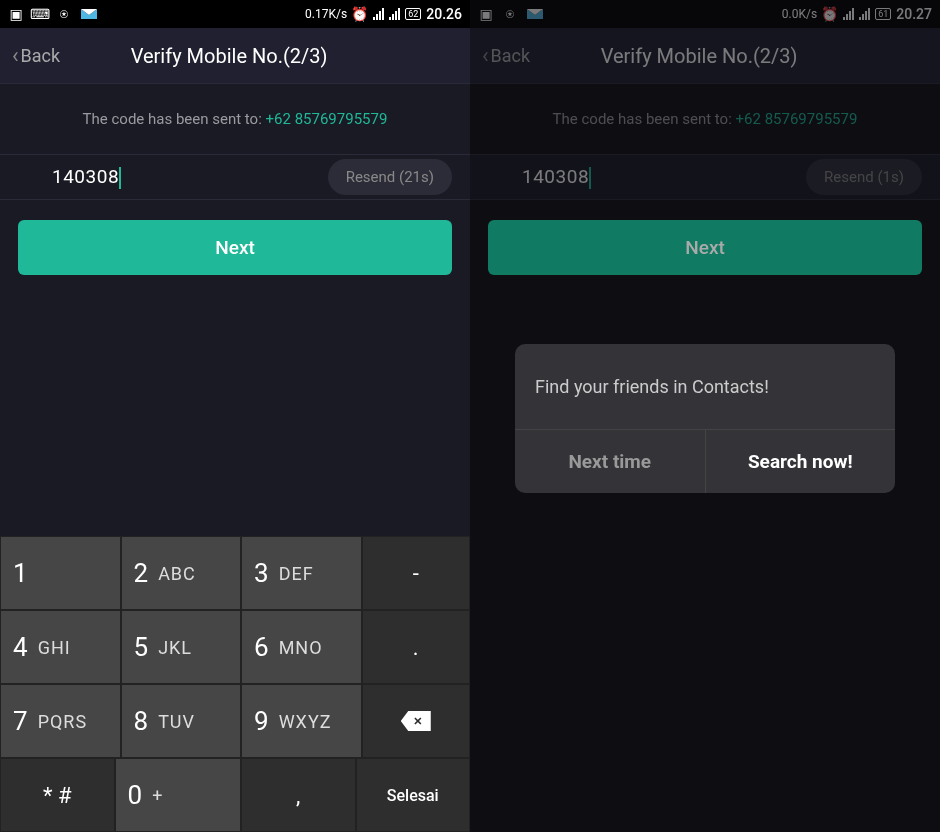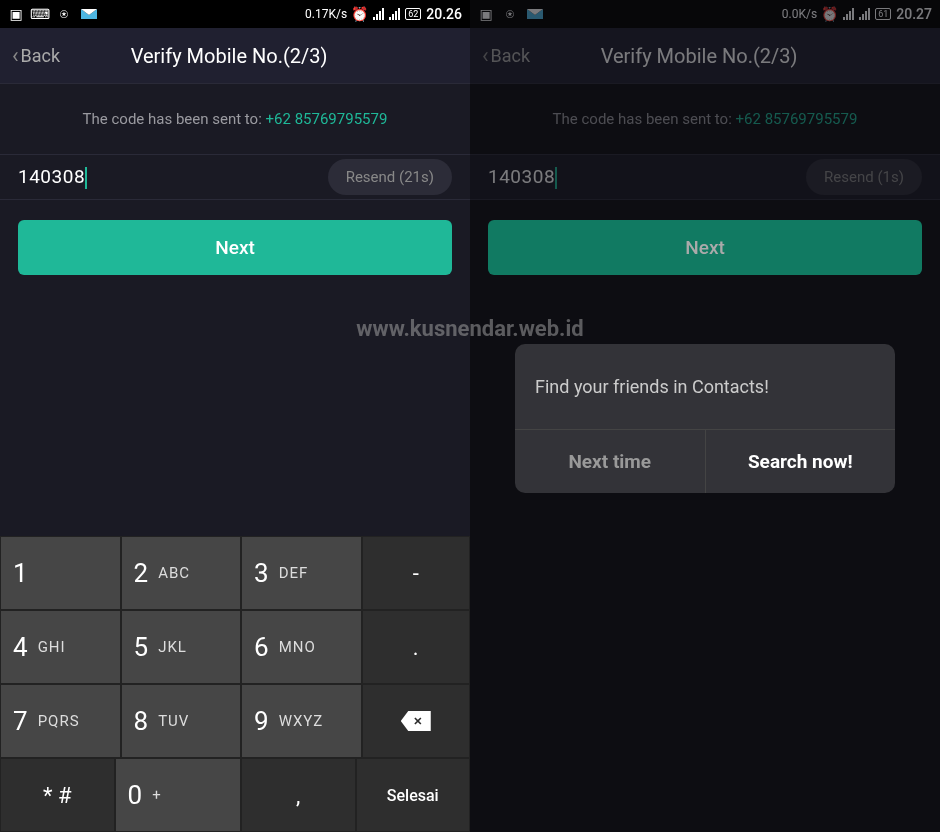--- a/index.html
+++ b/index.html
@@ -21,35 +21,35 @@
     .back-chevron { font-size: 22px; line-height: 1; color: #888; }
     .header-title { flex: 1; text-align: center; color: #fff; font-size: 20px; font-weight: 400; margin-left: -40px; margin-right: 20px; }
     
     .sentinfo { padding: 26px 24px; text-align: center; color: #9a9aa0; font-size: 15px; }
     .sentinfo .phone { color: #1fb898; }
     
     .inputrow { display: flex; align-items: center; padding: 4px 18px; border-top: 1px solid #2a2a38; border-bottom: 1px solid #2a2a38; background: #1a1a24; }
     .codeinput { flex: 1; background: transparent; border: none; color: #fff; font-size: 19px; outline: none; letter-spacing: 0.5px; }
     .cursor { display: inline-block; width: 2px; height: 22px; background: #1fb898; vertical-align: middle; animation: blink 1s infinite; }
     @keyframes blink { 50% { opacity: 0; } }
-    .codeval { color: #fff; font-size: 19px; }
+    .codeval { color: #fff; font-size: 19px; margin-left: 34px; }
     .resendbtn { background: #2c2c38; color: #888; border: none; border-radius: 18px; padding: 9px 18px; font-size: 15px; }
     
     .next-wrap { padding: 20px 18px; }
     .nextbtn { width: 100%; background: #1fb898; color: #fff; border: none; border-radius: 6px; padding: 16px; font-size: 19px; font-weight: 500; }
     .screen.right .nextbtn { background: #117a62; color: #aaa; }
     
     .watermark { position: absolute; top: 316px; left: 0; right: -470px; text-align: center; color: rgba(170,170,170,0.5); font-size: 22px; font-weight: 700; pointer-events: none; z-index: 5; }
     
     .keyboard { margin-top: auto; background: #222; }
     .krow { display: flex; }
     .kkey { flex: 1; height: 74px; background: #464646; border: 1px solid #222; display: flex; align-items: center; justify-content: flex-start; padding-left: 12px; color: #fff; gap: 10px; }
     .kkey.dark { background: #2e2e2e; justify-content: center; padding-left: 0; }
     .kkey .digit { font-size: 26px; font-weight: 400; }
-    .kkey .letters { font-size: 15px; color: #ddd; letter-spacing: 1px; }
+    .kkey .letters { font-size: 18px; color: #ddd; letter-spacing: 1px; }
     .kkey .sym { font-size: 22px; }
     .kkey .done { font-size: 16px; font-weight: 500; }
     .backspace-icon { width: 30px; height: 20px; background: #fff; clip-path: polygon(25% 0, 100% 0, 100% 100%, 25% 100%, 0 50%); position: relative; display:flex; align-items:center; justify-content:center;}
     .backspace-icon::after { content: "✕"; color: #2e2e2e; font-size: 11px; font-weight: bold; margin-left:4px;}
     
     .dialog { position: absolute; top: 344px; left: 50%; transform: translateX(-50%); width: 380px; background: #333338; border-radius: 10px; overflow: hidden; }
     .dialog-msg { padding: 32px 20px; color: #ccc; font-size: 18px; }
     .dialog-btns { display: flex; border-top: 1px solid #444; }
     .dialog-btn { flex: 1; padding: 20px; text-align: center; font-size: 19px; background: transparent; border: none; font-weight: bold; }
     .dialog-btn.secondary { color: #999; border-right: 1px solid #444; }
@@ -108,21 +108,20 @@
 
   <div class="inputrow">
     <div class="codeinput"><span class="codeval">140308</span><span class="cursor"></span></div>
     <button class="resendbtn">Resend  (21s)</button>
   </div>
 
   <div class="next-wrap">
     <button class="nextbtn">Next</button>
   </div>
 
-  <div class="watermark">www.kusnendar.web.id</div>
 
   <div class="keyboard">
     <div class="krow">
       <div class="kkey">
           <span class="digit">1</span>
           <span class="letters"></span>
         </div>
       <div class="kkey">
           <span class="digit">2</span>
           <span class="letters">ABC</span>

